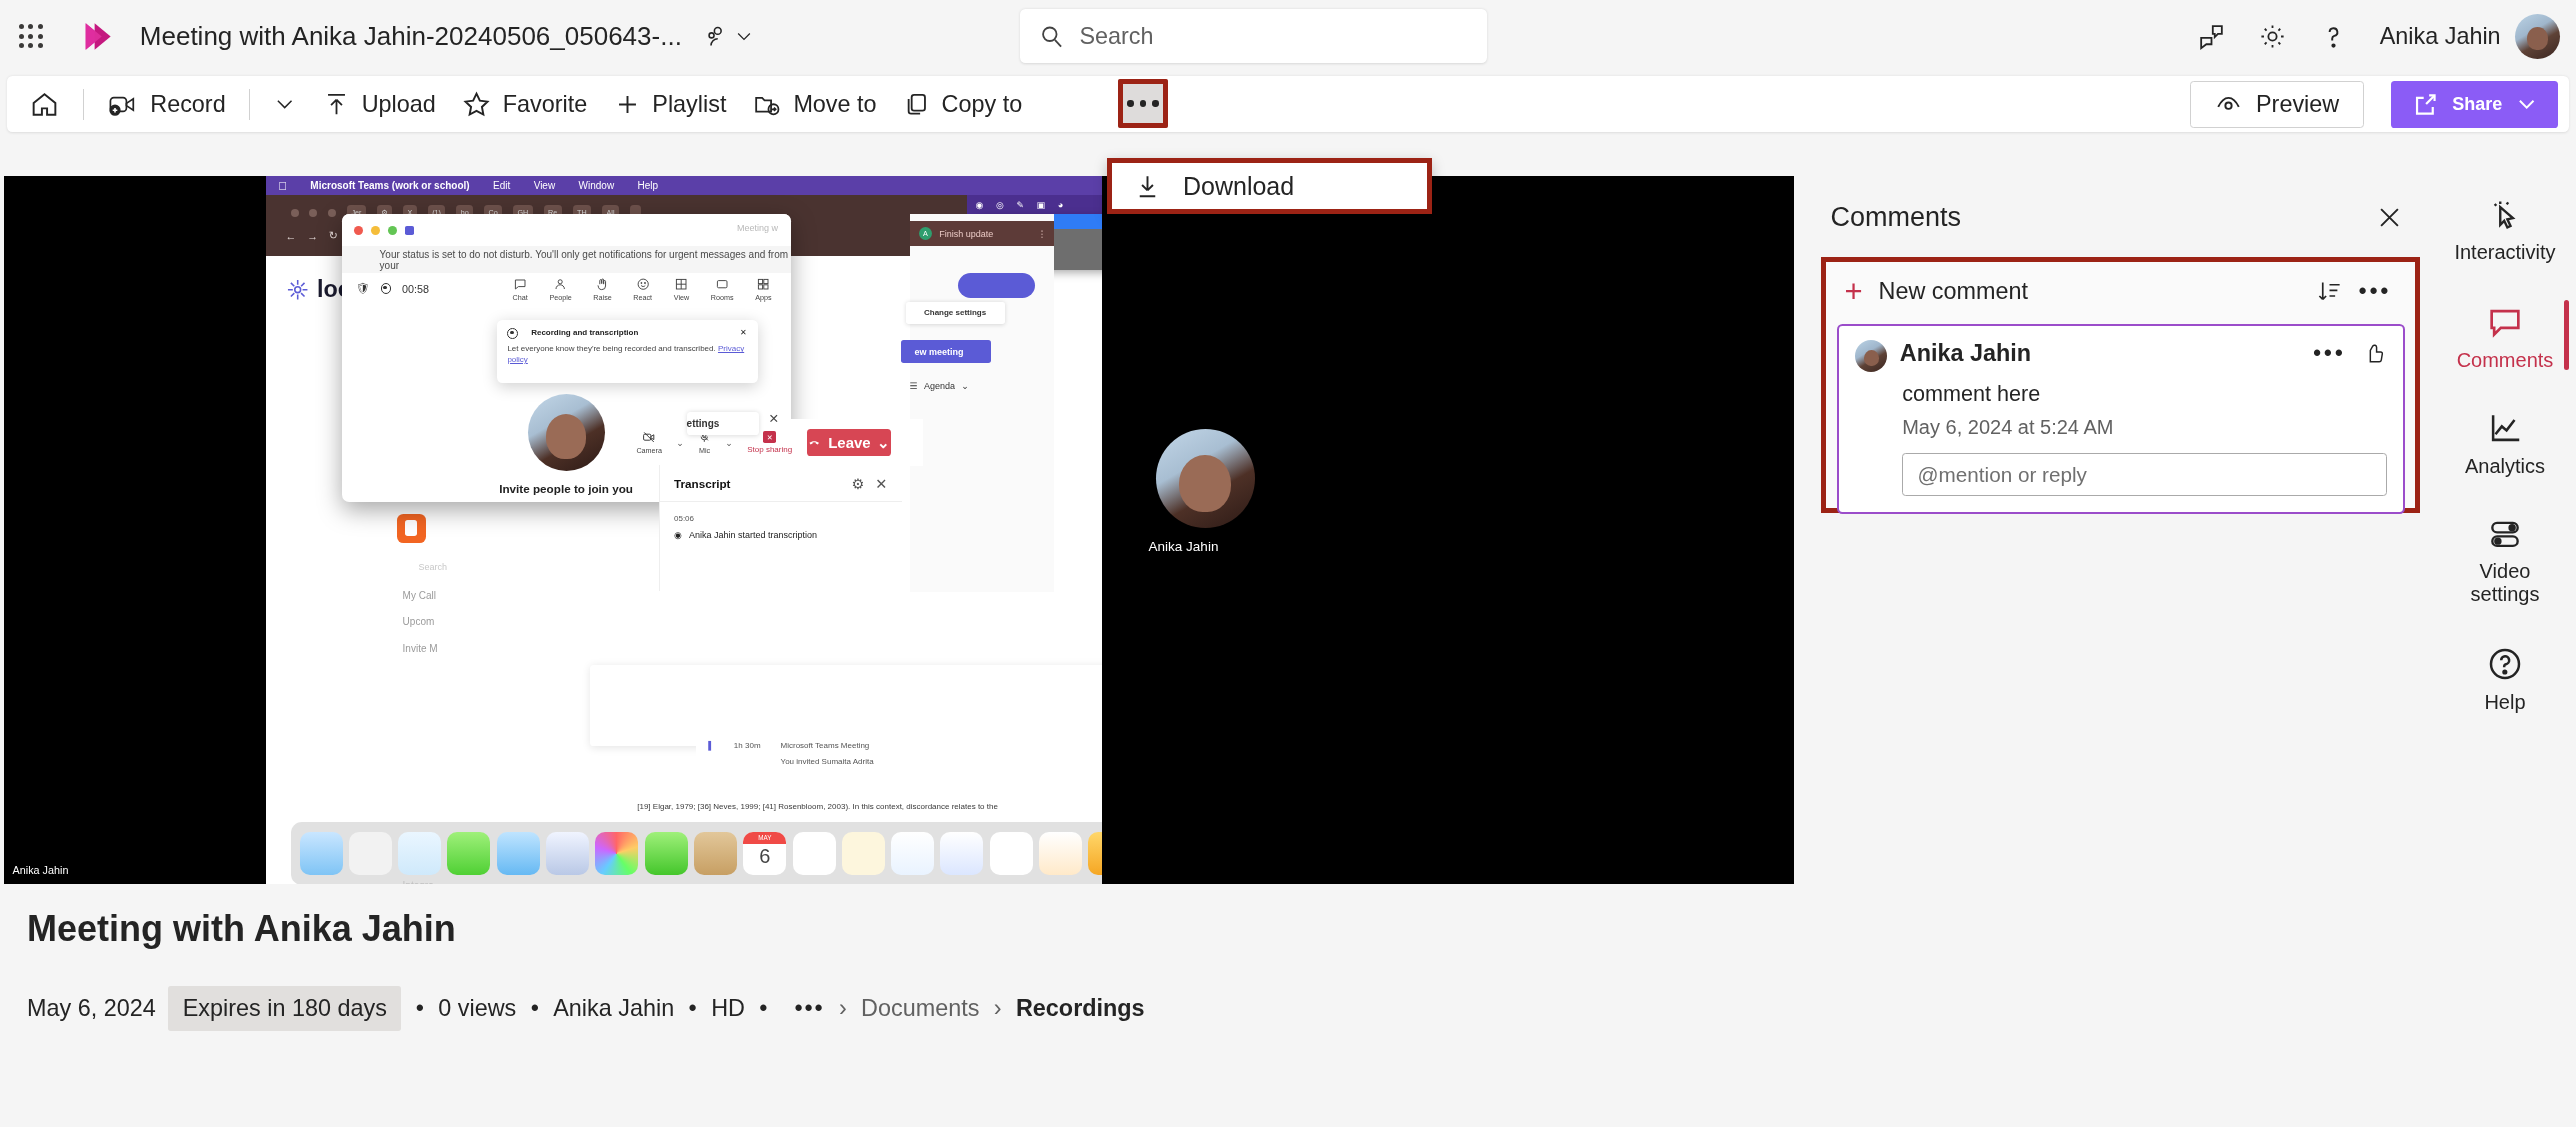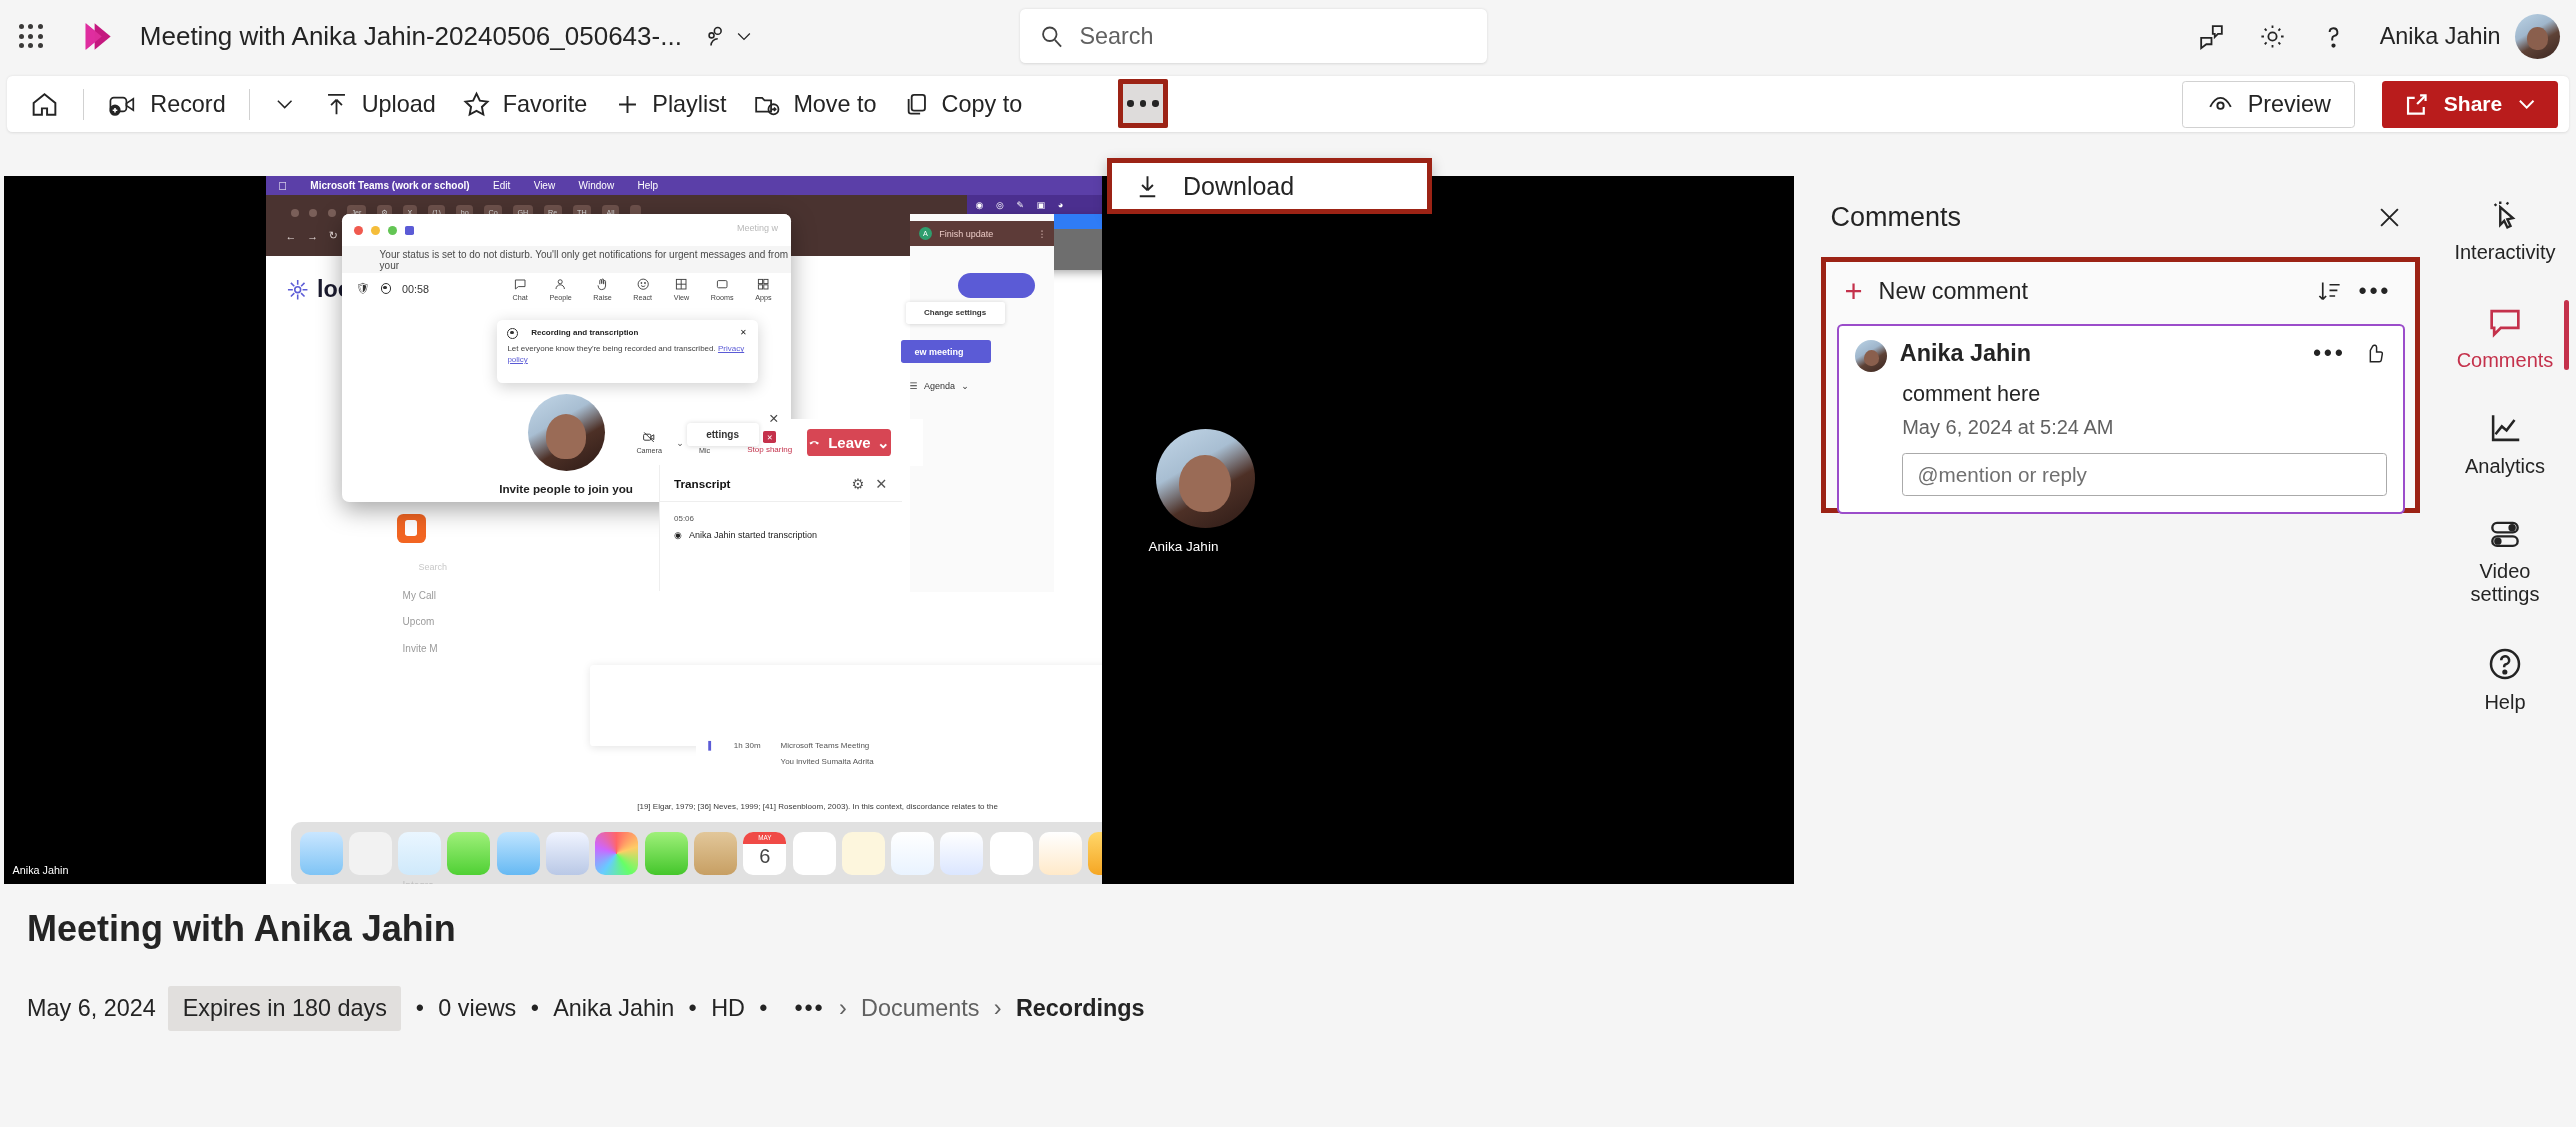--- a/index.html
+++ b/index.html
@@ -74,22 +74,22 @@
   }
   .vsep { width:0.9px; height:31px; background:#d1d1d1; margin: 0 10.8px; }
   .cmd-right { position:absolute; right: 11px; top:0; height:56px; display:flex; align-items:center; gap:27px; }
   .preview-btn {
     height: 47px; padding: 0 23.4px; border:0.9px solid #d1d1d1; border-radius:3.6px;
     background:#fff; display:flex;align-items:center;gap:12.6px; font-size:23.4px;color:#242424;cursor:pointer;
     font-family:"Liberation Sans",sans-serif;
   }
   .share-btn {
     height: 47px; padding: 0 20px; border:none; border-radius:3.6px;
-    background:#b91c1c; color:#fff; display:flex;align-items:center;gap:12.6px;
-    font-size:21px; font-weight:bold; cursor:pointer; font-family:"Liberation Sans",sans-serif;
+    background:#8b5cf6; color:#fff; display:flex;align-items:center;gap:12.6px;
+    font-size:18px; font-weight:bold; cursor:pointer; font-family:"Liberation Sans",sans-serif;
   }
 
   
   .more-hl {
     position:absolute; left:1118px; top:79px; width:50px; height:49px;
     border:5.4px solid #9c2315; background:#dedcdb; border-radius:1.8px;
     display:flex; align-items:center; justify-content:center; cursor:pointer; z-index:40;
   }
   .more-dots { display:flex; gap:6.3px; }
   .more-dots i { width:6.3px;height:6.3px;border-radius:50%;background:#242424;display:block;}
@@ -747,22 +747,22 @@
         <span class="stopshare">Stop sharing</span>
         </div>
       <div class="leave-btn">
         <svg width="14.4" height="12.6" viewBox="0 0 24 24" fill="#fff">
             <path d="M3 13c5-4 13-4 18 0l-2 3-4-1.5v-2a12 12 0 0 0-6 0v2L5 16z"></path>
           </svg>
         <span>Leave</span>
         <span>⌄</span>
       </div>
     </div>
-    <div style="position:absolute;left:421px;top:247px;width:72px;height:23.4px;background:#fff;border-radius:3.6px;
-                display:flex;align-items:center;justify-content:center;font-size:10px;font-weight:bold;color:#333;
+    <div style="position:absolute;left:421px;top:236px;width:72px;height:23.4px;background:#fff;border-radius:3.6px;
+                display:flex;align-items:center;font-size:10px;font-weight:bold;color:#333;
                 box-shadow:0 0.9px 5.4px rgba(0,0,0,0.14);z-index:5;">
       <span>ettings</span>
     </div>
     <span style="position:absolute;left:503px;top:235px;font-size:12.6px;color:#444;z-index:6;cursor:pointer;">✕</span>
 
     <div class="transcript">
       <div class="tr-h">
         <b>Transcript</b>
         <span style="display:flex;gap:10.8px;color:#555;">
           <span>⚙</span>

